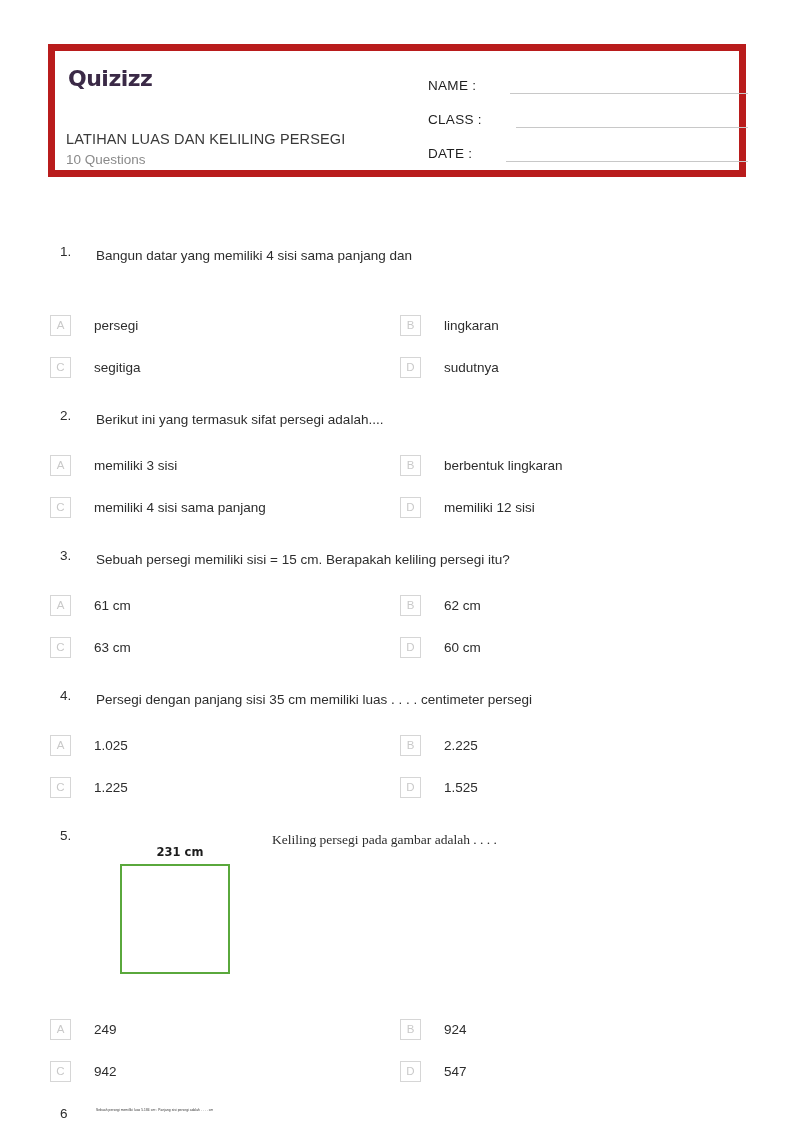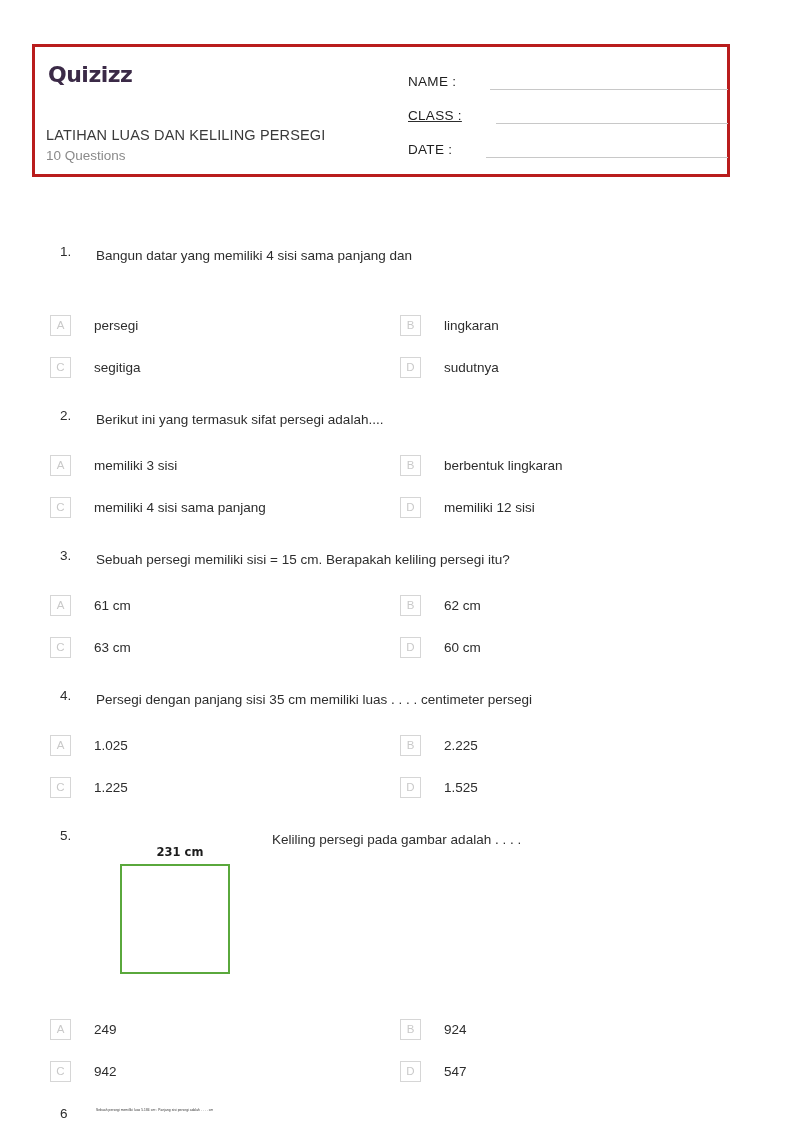--- a/index.html
+++ b/index.html
@@ -19,25 +19,25 @@
   .page {
     position: absolute;
     left: 0; top: 0;
     width: 794px;
     height: 1123px;
   }
 
   
   .header-card {
     position: absolute;
-    left: 32px;
+    left: 48px;
     top: 44px;
     width: 698px;
     height: 133px;
-    border: 3px solid #b91c1c;
+    border: 7px solid #b91c1c;
     box-sizing: border-box;
     background: #fff;
   }
   .header-left {
     position: absolute;
     left: 0; top: 0;
     width: 360px;
     height: 100%;
   }
   .logo {
@@ -77,21 +77,21 @@
   .field-row {
     position: absolute;
     left: 10px;
     width: 320px;
     height: 20px;
     display: flex;
     align-items: flex-end;
     gap: 28px;
   }
   .field-row.r1 { top: 23px; }
-  .field-row.r2 { top: 57px; text-decoration: underline; }
+  .field-row.r2 { top: 57px; }
   .field-row.r3 { top: 91px; }
   .field-label {
     font-size: 13.5px;
     color: #1f1f1f;
     letter-spacing: 0.3px;
     white-space: nowrap;
     padding-bottom: 1px;
   }
   .field-line {
     flex: 1 1 auto;
@@ -347,21 +347,21 @@
     </div>
     <div class="opt col-right">
       <span class="opt-letter">D</span>
       <span class="opt-text">1.525</span>
     </div>
   </div>
 
   <div class="q-block" style="top:828px;">
     <div class="q-head">
       <div class="q-num">5.</div>
-      <div class="q-text" style="left:272px; width:460px;">Keliling persegi pada gambar adalah . . . .</div>
+      <div class="q-text" style="left:272px; width:460px;font-family:Liberation Serif, serif;">Keliling persegi pada gambar adalah . . . .</div>
     </div>
     <div class="figure-wrap" style="top:17px;">
       <div class="figure-label">231 cm</div>
       <div class="figure-square"></div>
     </div>
   </div>
   <div class="opt-row" style="top:1016px;">
     <div class="opt col-left">
       <span class="opt-letter">A</span>
       <span class="opt-text">249</span>

